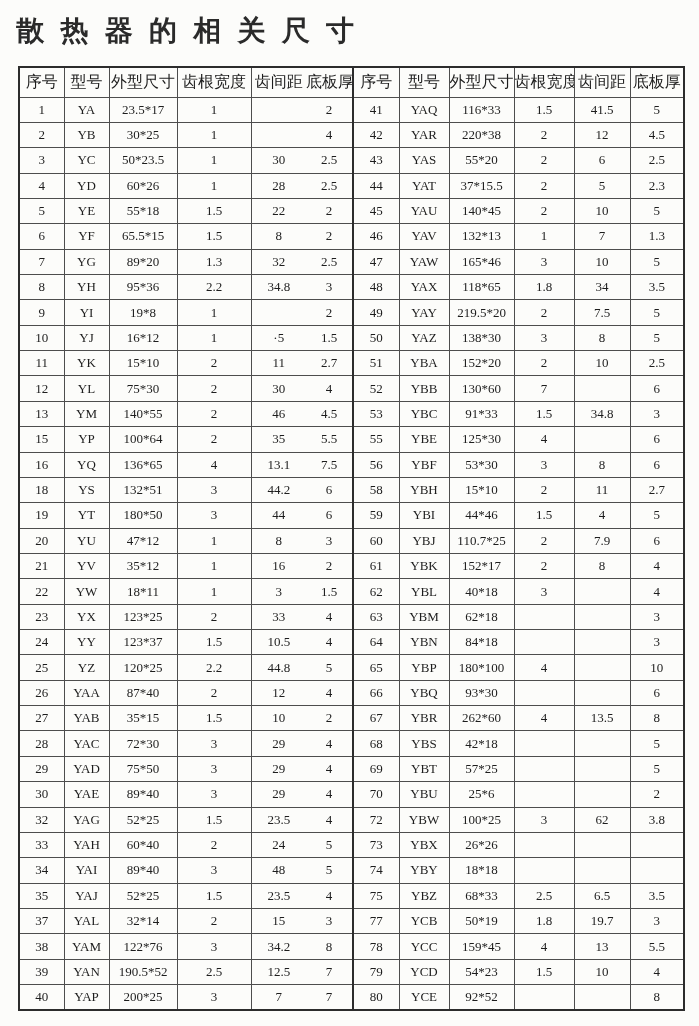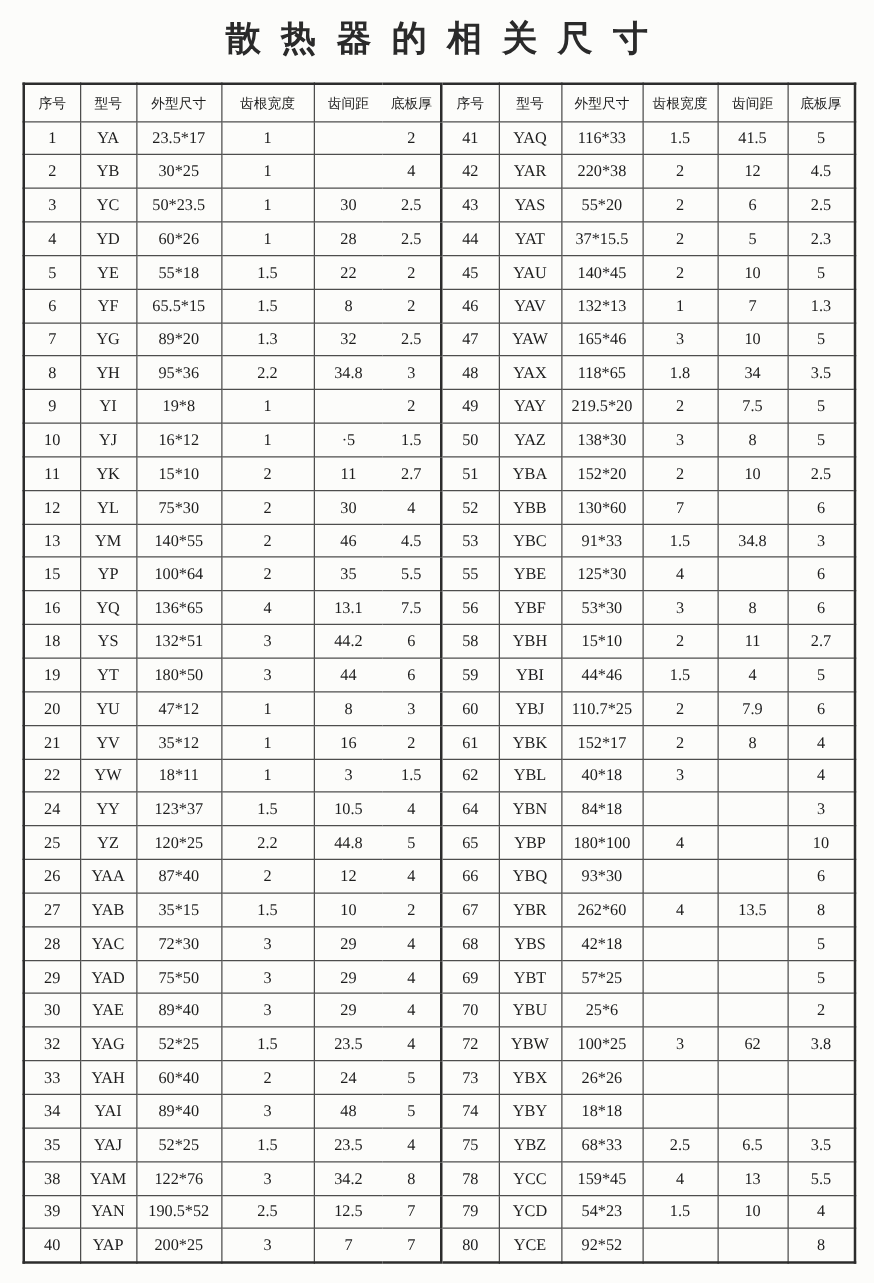--- a/index.html
+++ b/index.html
@@ -14,21 +14,21 @@
     background: #fcfcfa;
     overflow: hidden;
     color: #1f1f1f;
   }
   .title {
     position: absolute;
     top: 12px;
     left: 0;
     width: 100%;
     margin: 0;
-    text-align: center;
+    text-align: left;
     font-size: 28px;
     font-weight: 600;
     letter-spacing: 0.58em;
     text-indent: 0.58em; 
     color: #2a2a2a;
   }
   table.dims {
     position: absolute;
     left: 18px;
     top: 66px;
@@ -44,21 +44,21 @@
     text-align: center;
     vertical-align: middle;
     font-size: 13px;
     font-weight: normal;
     color: #1d1d1d;
     padding: 0;
     overflow: hidden;
     white-space: nowrap;
   }
   table.dims thead tr { height: 30px; }
-  table.dims thead th { font-size: 11px; }
+  table.dims thead th { font-size: 16px; }
   table.dims tbody tr { height: 22px; }
   
   .nodiv-l { border-right: none !important; }
   .nodiv-r { border-left: none !important; }
   
   .mid { border-left: 2px solid #2c2c2c !important; }
 </style>
 </head>
 <body>
 
@@ -371,20 +371,34 @@
           <td class="nodiv-l">3</td>
           <td class="nodiv-r">1.5</td>
           <td class="mid">62</td>
           <td>YBL</td>
           <td>40*18</td>
           <td>3</td>
           <td></td>
           <td>4</td>
         </tr>
         <tr>
+          <td>23</td>
+          <td>YX</td>
+          <td>123*25</td>
+          <td>2</td>
+          <td class="nodiv-l">33</td>
+          <td class="nodiv-r">4</td>
+          <td class="mid">63</td>
+          <td>YBM</td>
+          <td>62*18</td>
+          <td></td>
+          <td></td>
+          <td>3</td>
+        </tr>
+        <tr>
           <td>24</td>
           <td>YY</td>
           <td>123*37</td>
           <td>1.5</td>
           <td class="nodiv-l">10.5</td>
           <td class="nodiv-r">4</td>
           <td class="mid">64</td>
           <td>YBN</td>
           <td>84*18</td>
           <td></td>
@@ -525,20 +539,34 @@
           <td class="nodiv-l">23.5</td>
           <td class="nodiv-r">4</td>
           <td class="mid">75</td>
           <td>YBZ</td>
           <td>68*33</td>
           <td>2.5</td>
           <td>6.5</td>
           <td>3.5</td>
         </tr>
         <tr>
+          <td>37</td>
+          <td>YAL</td>
+          <td>32*14</td>
+          <td>2</td>
+          <td class="nodiv-l">15</td>
+          <td class="nodiv-r">3</td>
+          <td class="mid">77</td>
+          <td>YCB</td>
+          <td>50*19</td>
+          <td>1.8</td>
+          <td>19.7</td>
+          <td>3</td>
+        </tr>
+        <tr>
           <td>38</td>
           <td>YAM</td>
           <td>122*76</td>
           <td>3</td>
           <td class="nodiv-l">34.2</td>
           <td class="nodiv-r">8</td>
           <td class="mid">78</td>
           <td>YCC</td>
           <td>159*45</td>
           <td>4</td>

